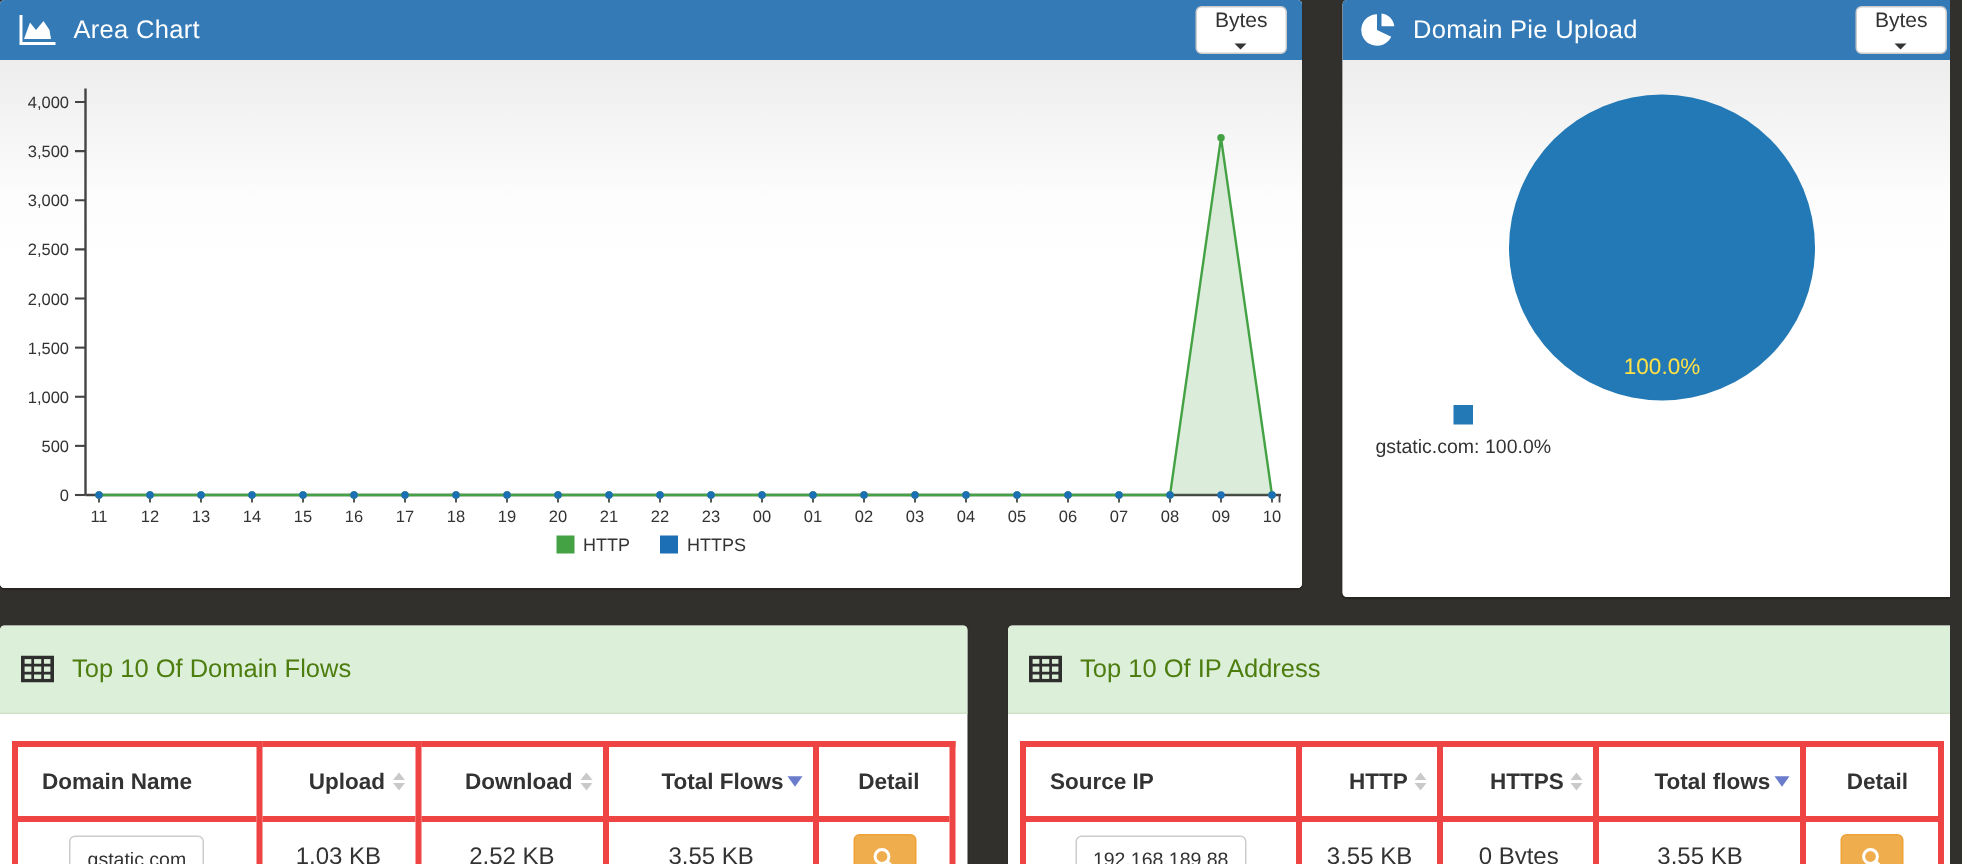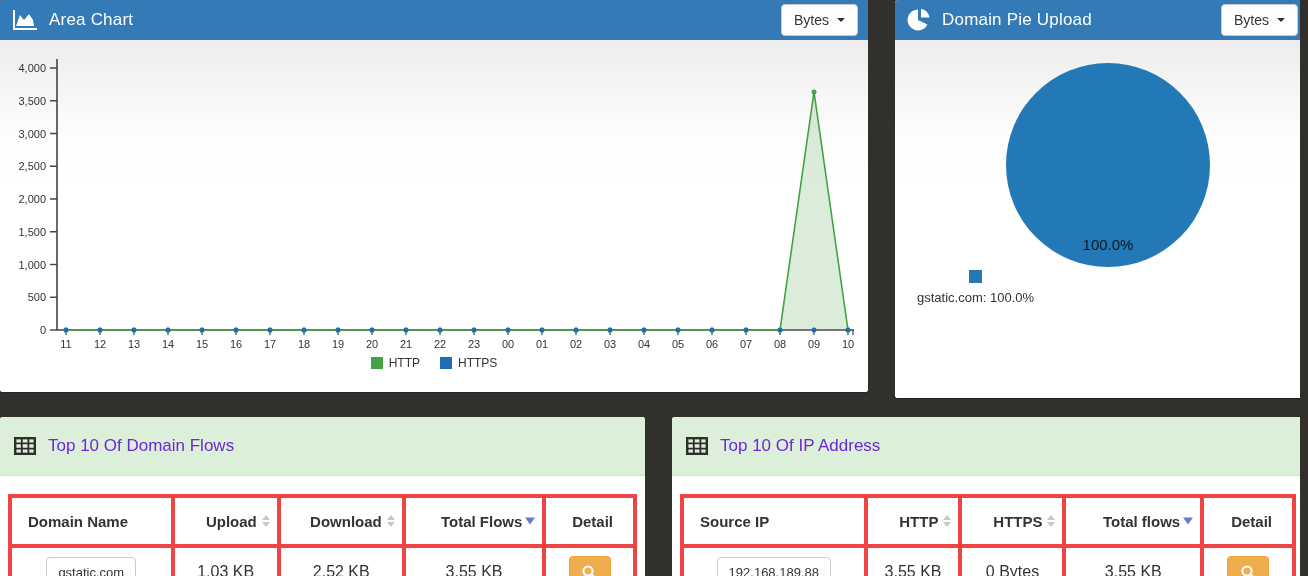--- a/index.html
+++ b/index.html
@@ -6,33 +6,33 @@
   .stage{position:relative;width:1300px;height:576px;overflow:hidden;background:#32302c;}
   .panel{position:absolute;background:#fff;border-radius:3px;overflow:hidden;box-shadow:0 1px 1px rgba(0,0,0,.25);}
   
   .panel-area{left:0;top:0;width:868px;height:392px;}
   .panel-pie{left:895px;top:0;width:413px;height:398px;}
   .panel-domain{left:0;top:417px;width:645px;height:220px;}
   .panel-ip{left:672px;top:417px;width:632px;height:220px;}
   
   .heading-blue{height:40px;background:#337ab7;color:#fff;display:flex;align-items:center;padding:0 10px 0 12px;gap:11px;}
   .heading-blue .title{font-size:17px;letter-spacing:.2px;}
-  .heading-green{height:58px;background:#dcefd8;color:#6d28d9;display:flex;align-items:center;padding:0 12px 0 14px;gap:12px;border-bottom:1px solid #cfe3c9;text-align:right;}
+  .heading-green{height:58px;background:#dcefd8;color:#4d7c0f;display:flex;align-items:center;padding:0 12px 0 14px;gap:12px;border-bottom:1px solid #cfe3c9;text-align:right;}
   .heading-green .title{font-size:17px;}
-  .btn-bytes{margin-left:auto;background:#fff;border:1px solid #ccc;border-radius:4px;height:32px;padding:0 12px;display:flex;align-items:center;gap:8px;font-size:14px;color:#333;cursor:pointer;}
+  .btn-bytes{margin-left:auto;background:#fff;border:1px solid #ccc;border-radius:4px;height:32px;padding:0 12px;display:flex;align-items:center;gap:8px;font-size:14px;color:#333;cursor:pointer;flex-direction:column;}
   .caret{width:0;height:0;border-left:4px solid transparent;border-right:4px solid transparent;border-top:4px solid #333;}
   
   .chart-body{position:relative;height:352px;background:linear-gradient(180deg,#ededed 0,#fdfdfd 95px,#ffffff 140px);}
   .area-legend{position:absolute;left:0;right:0;top:316px;display:flex;justify-content:center;gap:20px;align-items:center;}
   .legend-entry{display:flex;align-items:center;gap:6px;font-size:12px;color:#333;}
   .legend-swatch{width:12px;height:12px;display:inline-block;}
   
   .pie-body{position:relative;height:358px;background:linear-gradient(180deg,#ededed 0,#fdfdfd 95px,#ffffff 140px);}
   .pie-circle{position:absolute;left:111px;top:23px;width:204px;height:204px;border-radius:50%;}
-  .pie-label{position:absolute;left:0;right:0;bottom:14px;text-align:center;color:#0f172a;font-size:15px;}
+  .pie-label{position:absolute;left:0;right:0;bottom:14px;text-align:center;color:#fde047;font-size:15px;}
   .pie-legend{position:absolute;left:22px;top:230px;display:flex;align-items:center;gap:7px;font-size:13px;color:#333;flex-direction:column;}
   .pie-legend .legend-swatch{width:13px;height:13px;}
   
   .tbl-wrap{padding:0 8px;margin-top:18px;}
   table{width:100%;border-collapse:collapse;table-layout:fixed;background:#fff;}
   th,td{border:4px solid #ef4444;}
   thead th{border-bottom:2px solid #d4d4d4;font-size:15px;font-weight:bold;color:#333;height:46px;position:relative;text-align:right;padding:0 20px 0 6px;}
   thead th.th-left{text-align:left;padding-left:16px;}
   td{height:46px;text-align:center;font-size:16px;color:#333;vertical-align:middle;}
   .sort-icons{position:absolute;right:7px;top:50%;transform:translateY(-50%);display:flex;flex-direction:column;gap:2px;}

